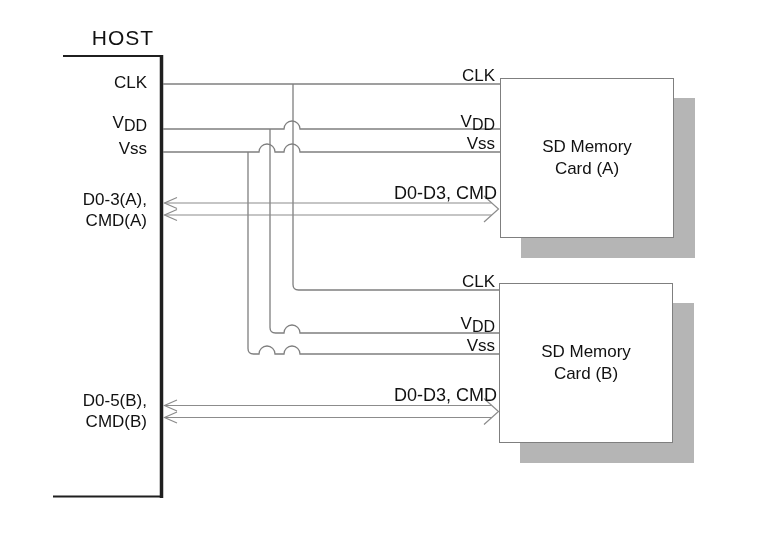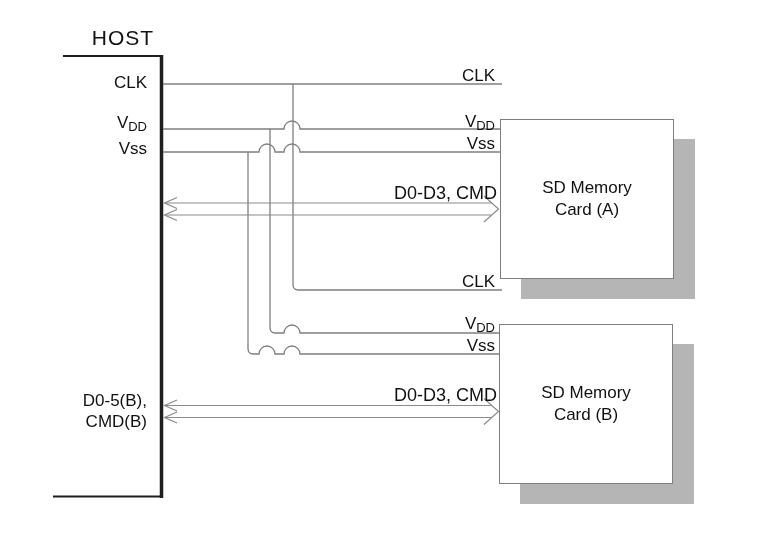--- a/index.html
+++ b/index.html
@@ -30,33 +30,33 @@
     position:absolute;
     font-size:17px;
     line-height:20px;
     white-space:nowrap;
     color:var(--text);
   }
   .r-host{right:610px;text-align:right;}
   .r-card{right:262px;text-align:right;}
   .r-bus{right:260px;text-align:right;}
   .big{font-size:18px;}
-  .sub{font-size:13px;vertical-align:-3px;letter-spacing:0;margin-top:28px;}
+  .sub{font-size:16px;vertical-align:-3px;letter-spacing:0;margin-top:28px;}
   .host-title{
     position:absolute;left:85px;top:26px;width:76px;
     font-size:21px;letter-spacing:1px;text-align:center;
   }
   .card{
     position:absolute;
     width:172px;height:158px;
     background:var(--card-fill);
     border:1.5px solid var(--card-border);
     box-shadow:21px 20px 0 0 var(--card-shadow);
     display:flex;flex-direction:column;align-items:center;justify-content:center;
-    font-size:17px;line-height:22px;text-align:center;margin-top:41px;
+    font-size:17px;line-height:22px;text-align:center;
   }
   .card-a{left:500px;top:78px;}
   .card-b{left:499px;top:283px;}
   .twoline{line-height:20.5px;}
 </style>
 </head>
 <body>
 
 <div class="stage">
 
@@ -81,20 +81,24 @@
     <path class="bus" d="M164.5 405.5 H491.5 M164.5 417.5 H491.5"></path>
     <path class="bus" d="M177 400 L164.5 405.5 L177 411 M177 412 L164.5 417.5 L177 423"></path>
     <path class="bus" d="M484 398.5 L498.5 411.5 L484 424.5"></path>
   </svg>
 
   <div class="host-title">HOST</div>
 
   <div class="lbl r-host" style="top:73px;">CLK</div>
   <div class="lbl r-host" style="top:113px;"><span>V</span><span class="sub">DD</span></div>
   <div class="lbl r-host" style="top:139px;">Vss</div>
+  <div class="lbl r-host twoline" style="top:190px;">
+    <div>D0-3(A),</div>
+    <div>CMD(A)</div>
+  </div>
   <div class="lbl r-host twoline" style="top:391px;">
     <div>D0-5(B),</div>
     <div>CMD(B)</div>
   </div>
 
   <div class="lbl r-card" style="top:66px;">CLK</div>
   <div class="lbl r-card" style="top:112px;"><span>V</span><span class="sub">DD</span></div>
   <div class="lbl r-card" style="top:134px;">Vss</div>
   <div class="lbl r-bus big" style="top:183px;">D0-D3, CMD</div>
 

